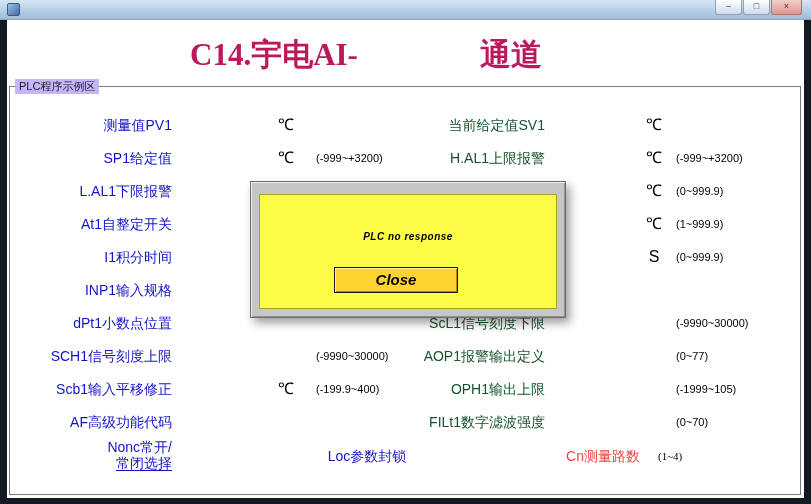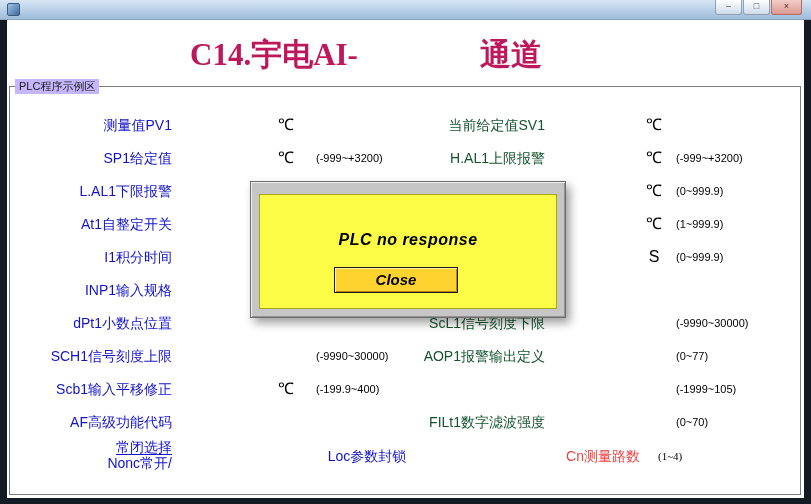--- a/index.html
+++ b/index.html
@@ -73,21 +73,21 @@
     box-shadow: inset 1px 1px 0 #ededed, inset -1px -1px 0 #909090,
                 4px 5px 9px rgba(0,0,0,.38);
   }
   .dialog-titlebar { position:absolute; left:0; top:0; right:0; height:11px; }
   .dialog-inner {
     position:absolute; left:8px; right:8px; top:12px; bottom:8px;
     background:#fcfc46; border:1px solid #a5a51e;
   }
   .dlg-msg {
     position:absolute; top:36px; left:0; width:100%; text-align:center;
-    font-size:16px; font-weight:bold; font-style:italic; color:#000;
+    font-size:10px; font-weight:bold; font-style:italic; color:#000;
     letter-spacing:0.5px;
   }
   .dlg-btn {
     position:absolute; left:74px; top:72px; width:124px; height:26px;
     background:#ffd32f; border:1px solid #1a1a1a;
     font-size:15px; font-style:italic; font-weight:bold; color:#000;
     text-align:center; line-height:24px; cursor:pointer;
     box-shadow: inset 1px 1px 0 #ffefa0, inset -1px -1px 0 #b8860b;
   }
 </style>
@@ -178,36 +178,37 @@
       <span class="lu"></span>
       <span class="lr">(-9990~30000)</span>
       <span class="ml">AOP1报警输出定义</span>
       <span class="ru"></span>
       <span class="rr">(0~77)</span>
     </div>
     <div class="row" style="top:352px">
       <span class="ll">Scb1输入平移修正</span>
       <span class="lu">℃</span>
       <span class="lr">(-199.9~400)</span>
+      <span class="ml">OPH1输出上限</span>
       <span class="ru"></span>
       <span class="rr">(-1999~105)</span>
     </div>
     <div class="row" style="top:385px">
       <span class="ll">AF高级功能代码</span>
       <span class="lu"></span>
       <span class="lr"></span>
       <span class="ml">FILt1数字滤波强度</span>
       <span class="ru"></span>
       <span class="rr">(0~70)</span>
     </div>
 
     <div class="bottom-row">
       <div class="nonc">
+        <div>Nonc常开/</div>
         <div><span class="u">常闭选择</span></div>
-        <div>Nonc常开/</div>
       </div>
       <span class="loc">Loc参数封锁</span>
       <span class="cn">Cn测量路数</span>
       <span class="cn-range">(1~4)</span>
     </div>
 
     <div class="dialog">
       <div class="dialog-titlebar"></div>
       <div class="dialog-inner">
         <div class="dlg-msg">PLC no response</div>

